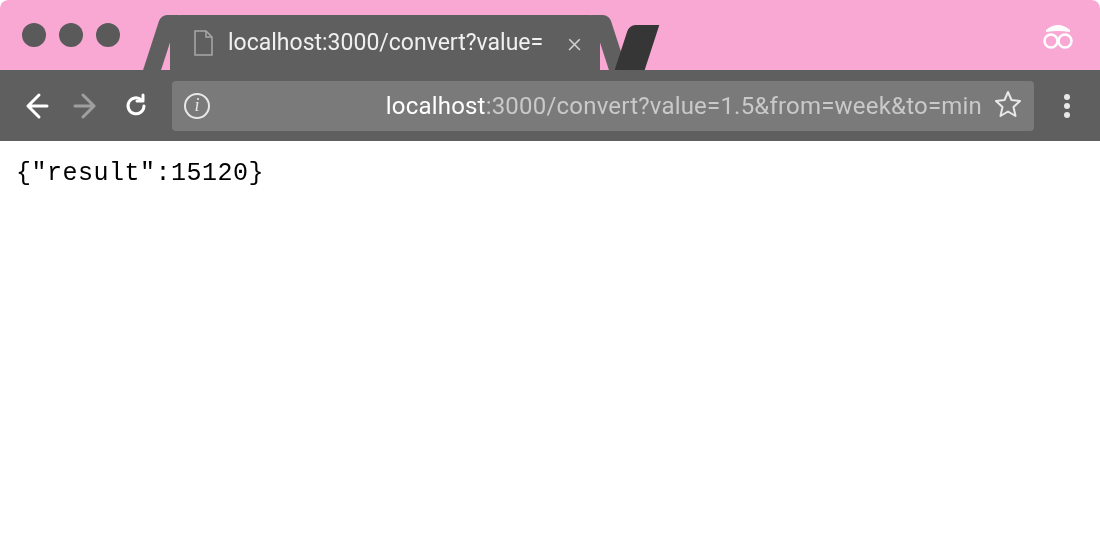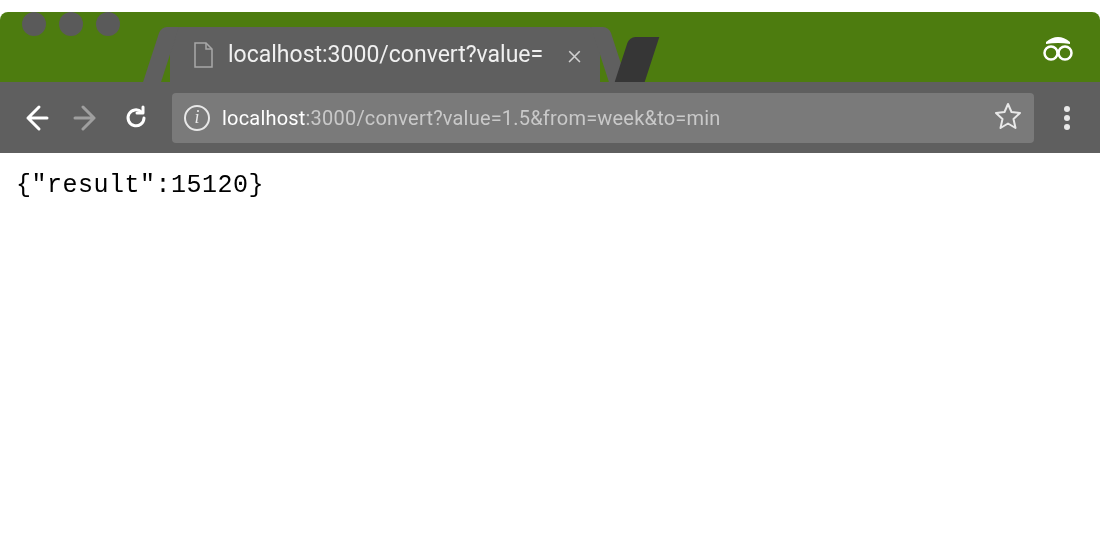--- a/index.html
+++ b/index.html
@@ -10,26 +10,25 @@
     body {
       width: 1100px;
       height: 544px;
       font-family: -apple-system, BlinkMacSystemFont, "Segoe UI", Roboto, sans-serif;
       background: #ffffff;
       overflow: hidden;
       border-radius: 8px;
     }
     .titlebar {
       height: 70px;
-      background: #4d7c0f;
-      display: flex;
-      align-items: flex-start;
+      background: #f9a8d4;
+      display: flex;
+      align-items: center;
       position: relative;
       border-radius: 8px 8px 0 0;
-      margin-top: 12px;
     }
     .traffic-lights {
       display: flex;
       gap: 13px;
       margin-left: 22px;
     }
     .traffic-light {
       width: 24px;
       height: 24px;
       border-radius: 50%;
@@ -155,26 +154,27 @@
       align-items: center;
       justify-content: center;
       color: #e8e8e8;
       font-size: 18px;
       font-family: Georgia, serif;
       font-style: italic;
       margin-right: 12px;
       flex-shrink: 0;
     }
     .url-text {
-      font-size: 20px;
+      font-size: 24px;
       color: #ffffff;
       white-space: nowrap;
       overflow: hidden;
       flex: 1;
       letter-spacing: 0.2px;
+      text-align: right;
     }
     .url-host {
       color: #ffffff;
     }
     .url-path {
       color: #c9c9c9;
     }
     .star {
       color: #e8e8e8;
       margin-left: 12px;

